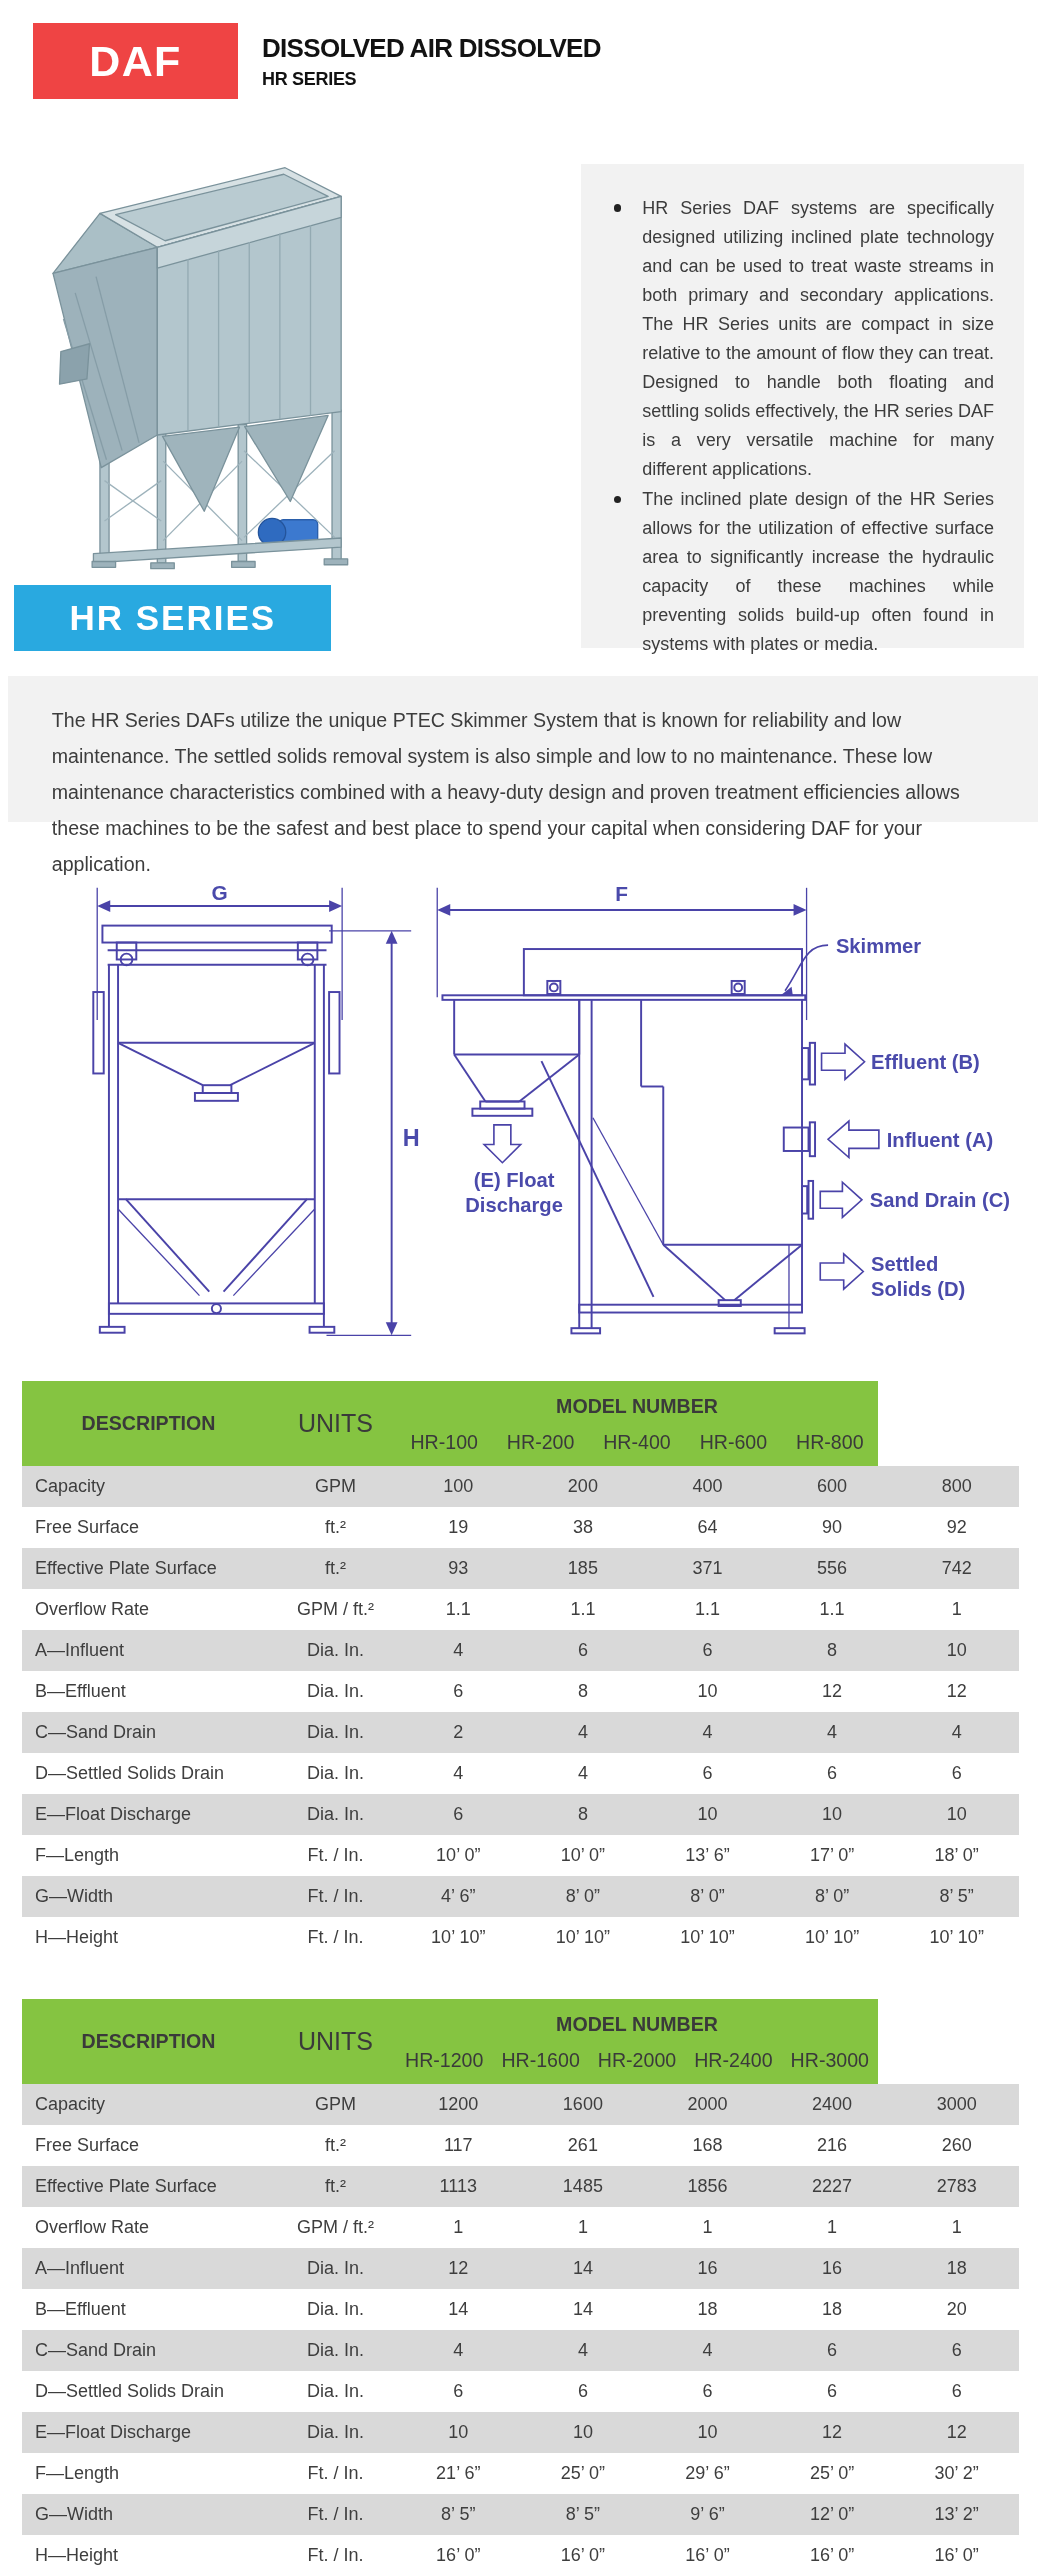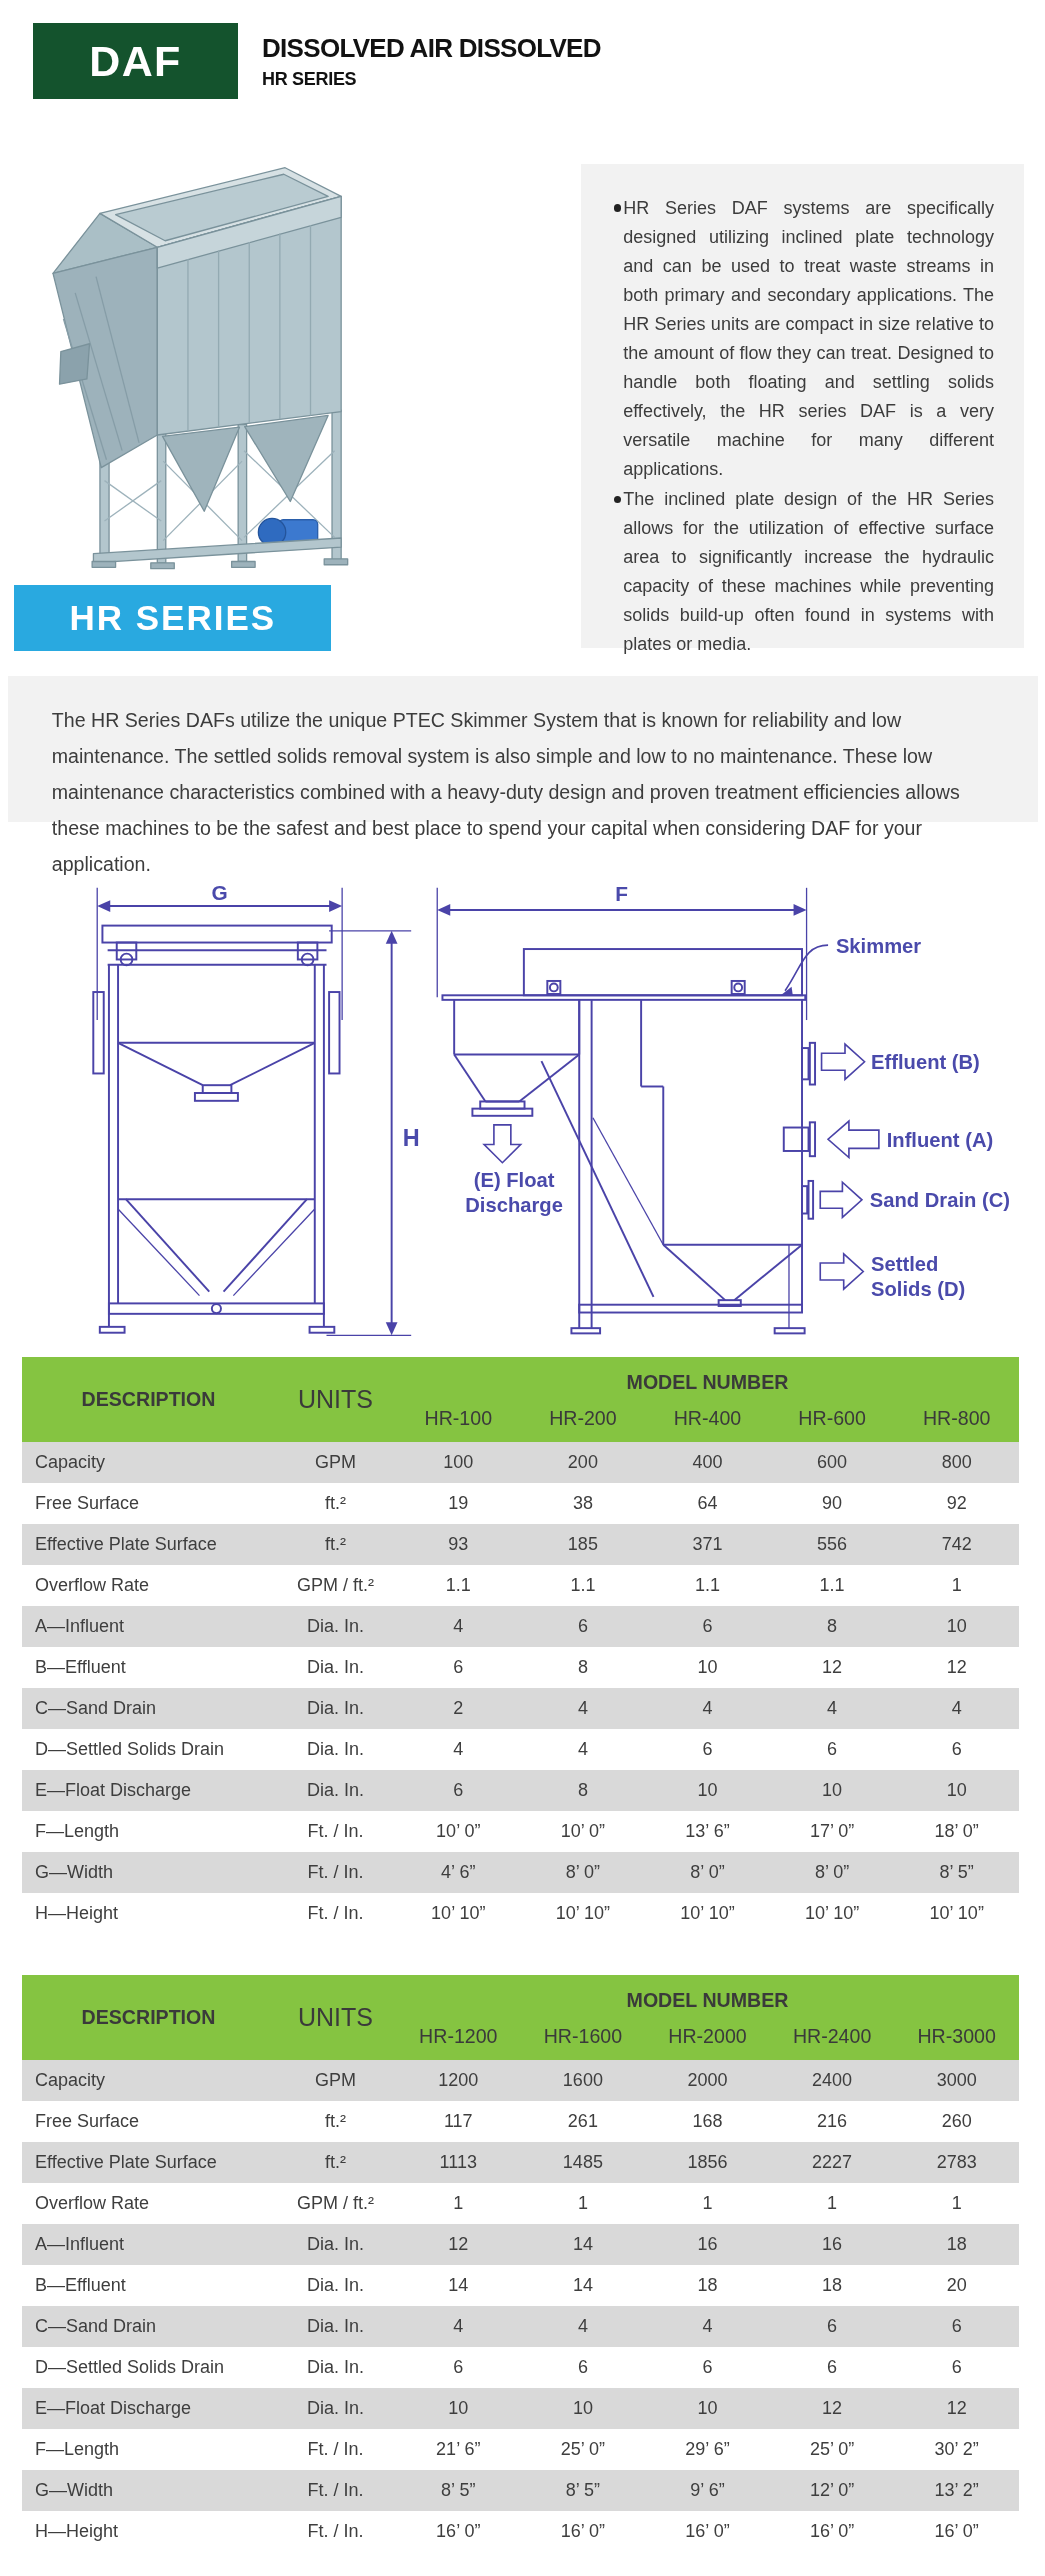--- a/index.html
+++ b/index.html
@@ -3,37 +3,37 @@
 <meta charset="utf-8">
 <style>
   html,body{margin:0;padding:0;background:#ffffff;}
   .page{
     position:relative;width:1046px;height:2576px;background:#ffffff;
     font-family:"Liberation Sans", sans-serif;color:#3e3e3e;overflow:hidden;
   }
   
   .logo-box{
     position:absolute;left:33px;top:23px;width:205px;height:76px;
-    background:#14532d;color:#ffffff;display:flex;align-items:center;justify-content:center;
+    background:#ef4444;color:#ffffff;display:flex;align-items:center;justify-content:center;
     font-size:43px;font-weight:bold;letter-spacing:1.3px;
   }
   .doc-title{
     position:absolute;left:262px;top:33px;font-size:26px;font-weight:bold;color:#121212;letter-spacing:-0.7px;
   }
   .doc-subtitle{
     position:absolute;left:262px;top:69px;font-size:18px;font-weight:bold;color:#121212;letter-spacing:-0.3px;
   }
   
   .photo{position:absolute;left:23px;top:156px;width:326px;height:427px;}
   
   .intro-panel{
     position:absolute;left:581px;top:164px;width:443px;height:484px;background:#f2f2f2;
     box-sizing:border-box;padding:30px 30px 0 33px;
   }
-  .bullet-item{display:flex;gap:2px;font-size:18px;line-height:29px;text-align:justify;color:#3c3c3c;margin-bottom:1.3px;}
+  .bullet-item{display:flex;gap:21px;font-size:18px;line-height:29px;text-align:justify;color:#3c3c3c;margin-bottom:1.3px;}
   .bullet-dot{flex:0 0 auto;width:7.2px;height:7.2px;border-radius:50%;background:#222;margin-top:10.4px;}
   
   .series-banner{
     position:absolute;left:14.3px;top:585px;width:317px;height:66px;background:#29a9e0;
     display:flex;align-items:center;justify-content:center;color:#ffffff;
     font-size:35px;font-weight:bold;letter-spacing:2px;
   }
   
   .overview-panel{
     position:absolute;left:7.8px;top:676px;width:1030px;height:146px;background:#f2f2f2;
@@ -41,21 +41,21 @@
   }
   .overview-text{font-size:19.6px;line-height:36px;color:#3c3c3c;text-align:left;}
   
   .diagram{position:absolute;left:85px;top:880px;width:952px;height:469px;}
   .diagram text{font-family:"Liberation Sans", sans-serif;font-weight:bold;fill:#4a4aab;}
   
   .table-block{position:absolute;left:22px;width:997px;}
   .t1{top:1357px;} .t2{top:1975px;}
   .spec-header{
     display:grid;grid-template-columns:253px 121px repeat(5,1fr);grid-template-rows:38px 47px;
-    background:#85c441;color:#3a3a3a;width:997px;
+    background:#85c441;color:#3a3a3a;width:856px;margin-top:24px;
   }
   .h-desc{grid-row:1/3;grid-column:1;display:flex;align-items:center;justify-content:center;
     font-size:19.6px;font-weight:bold;}
   .h-units{grid-row:1/3;grid-column:2;display:flex;align-items:center;justify-content:center;
     font-size:25px;font-weight:normal;}
   .h-model-number{grid-row:1;grid-column:3/8;display:flex;align-items:flex-end;justify-content:center;
     font-size:19.6px;font-weight:bold;padding-bottom:1.3px;}
   .h-model{grid-row:2;display:flex;align-items:center;justify-content:center;
     font-size:19.6px;font-weight:normal;}
   table.spec-table{border-collapse:collapse;table-layout:fixed;width:997px;}

